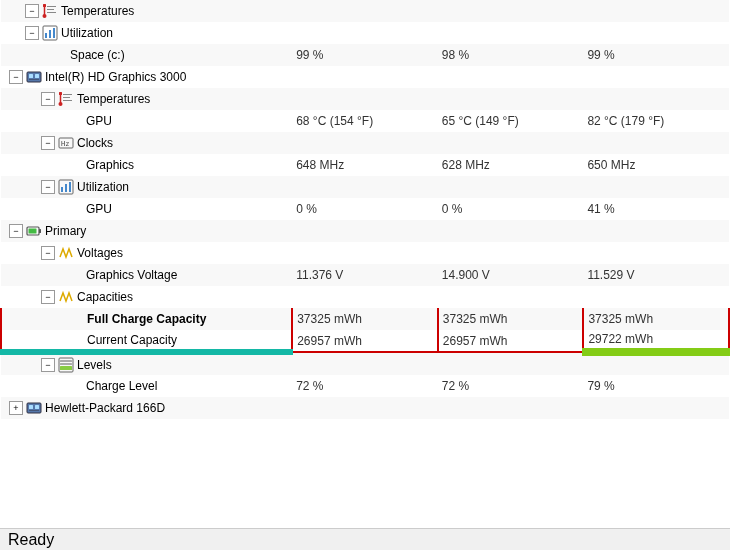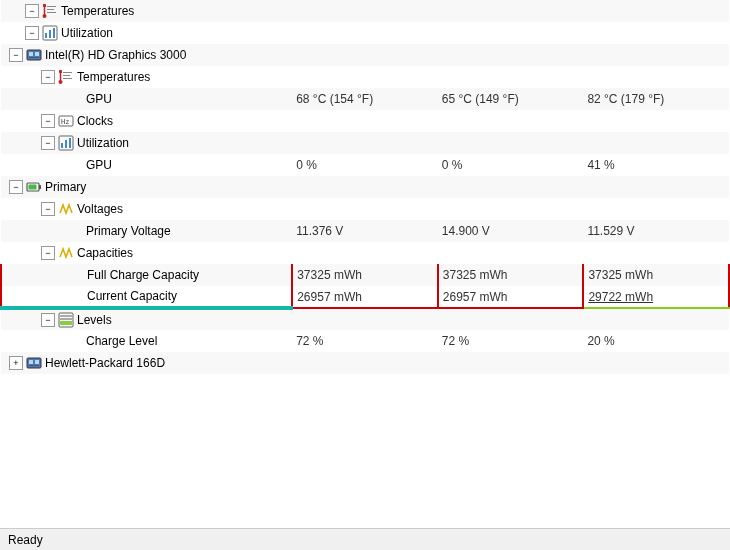--- a/index.html
+++ b/index.html
@@ -70,21 +70,21 @@
       flex-shrink: 0;
     }
 
     .status-bar {
       height: 22px;
       background: #f0f0f0;
       border-top: 1px solid #ccc;
       display: flex;
       align-items: center;
       padding: 0 8px;
-      font-size: 12px;
+      font-size: 16px;
       color: #000;
     }
 
     .icon-svg {
       width: 16px;
       height: 16px;
       flex-shrink: 0;
     }
 
     table {
@@ -134,20 +134,31 @@
   </svg>
           <span>Utilization</span>
         </div>
       </td>
       <td class="col-val"></td>
       <td class="col-val"></td>
       <td class="col-val"></td>
     </tr>
         <tr>
       <td class="col-name">
+        <div class="node-label" style="padding-left: 52px">
+          <span class="tree-line"></span>
+          <span>Space (c:)</span>
+        </div>
+      </td>
+      <td class="col-val">99 %</td>
+      <td class="col-val">98 %</td>
+      <td class="col-val">99 %</td>
+    </tr>
+        <tr>
+      <td class="col-name">
         <div class="node-label" style="padding-left: 4px">
           <span class="expand-icon">−</span>
           <svg class="icon-svg" viewBox="0 0 16 16" xmlns="http://www.w3.org/2000/svg">
     <rect x="1" y="3" width="14" height="10" rx="1" fill="#5577aa" stroke="#334"></rect>
     <rect x="3" y="5" width="4" height="4" rx="0.5" fill="#aaddff"></rect>
     <rect x="9" y="5" width="4" height="4" rx="0.5" fill="#aaddff"></rect>
     <rect x="3" y="10" width="10" height="1" fill="#334" opacity="0.5"></rect>
   </svg>
           <span>Intel(R) HD Graphics 3000</span>
         </div>
@@ -196,20 +207,31 @@
   </svg>
           <span>Clocks</span>
         </div>
       </td>
       <td class="col-val"></td>
       <td class="col-val"></td>
       <td class="col-val"></td>
     </tr>
         <tr>
       <td class="col-name">
+        <div class="node-label" style="padding-left: 68px">
+          <span class="tree-line"></span>
+          <span>Graphics</span>
+        </div>
+      </td>
+      <td class="col-val">648 MHz</td>
+      <td class="col-val">628 MHz</td>
+      <td class="col-val">650 MHz</td>
+    </tr>
+        <tr>
+      <td class="col-name">
         <div class="node-label" style="padding-left: 36px">
           <span class="expand-icon">−</span>
           <svg class="icon-svg" viewBox="0 0 16 16" xmlns="http://www.w3.org/2000/svg">
     <rect x="1" y="1" width="14" height="14" rx="1" fill="none" stroke="#666" stroke-width="1"></rect>
     <rect x="3" y="8" width="2" height="5" fill="#4488cc"></rect>
     <rect x="7" y="5" width="2" height="8" fill="#4488cc"></rect>
     <rect x="11" y="3" width="2" height="10" fill="#4488cc"></rect>
   </svg>
           <span>Utilization</span>
         </div>
@@ -256,21 +278,21 @@
         </div>
       </td>
       <td class="col-val"></td>
       <td class="col-val"></td>
       <td class="col-val"></td>
     </tr>
         <tr>
       <td class="col-name">
         <div class="node-label" style="padding-left: 68px">
           <span class="tree-line"></span>
-          <span>Primary Voltage</span>
+          <span>Graphics Voltage</span>
         </div>
       </td>
       <td class="col-val">11.376 V</td>
       <td class="col-val">14.900 V</td>
       <td class="col-val">11.529 V</td>
     </tr>
         <tr>
       <td class="col-name">
         <div class="node-label" style="padding-left: 36px">
           <span class="expand-icon">−</span>
@@ -278,40 +300,40 @@
     <polyline points="2,12 5,4 8,12 11,4 14,12" fill="none" stroke="#ddaa00" stroke-width="1.5"></polyline>
   </svg>
           <span>Capacities</span>
         </div>
       </td>
       <td class="col-val"></td>
       <td class="col-val"></td>
       <td class="col-val"></td>
     </tr>
         <tr>
-      <td class="col-name" style="border-left: 2px solid #cc0000; border-right: 2px solid #cc0000;">
+      <td class="col-name" style="border-left: 2px solid #cc0000; border-right: 2px solid #cc0000; font-weight: bold;">
         <div class="node-label" style="padding-left: 68px">
           <span class="tree-line"></span>
           <span>Full Charge Capacity</span>
         </div>
       </td>
       <td class="col-val" style="border-left: 2px solid #cc0000; border-right: 2px solid #cc0000;">37325 mWh</td>
       <td class="col-val" style="border-left: 2px solid #cc0000; border-right: 2px solid #cc0000;">37325 mWh</td>
       <td class="col-val" style="border-left: 2px solid #cc0000; border-right: 2px solid #cc0000;">37325 mWh</td>
     </tr>
         <tr>
-      <td class="col-name" style="border-bottom: 4px solid #14b8a6;border-left: 2px solid #cc0000; border-right: 2px solid #cc0000; text-align: center;">
+      <td class="col-name" style="border-bottom: 6px solid #14b8a6;border-left: 2px solid #cc0000; border-right: 2px solid #cc0000; text-align: center;">
         <div class="node-label" style="padding-left: 68px">
           <span class="tree-line"></span>
           <span>Current Capacity</span>
         </div>
       </td>
       <td class="col-val" style="border-bottom: 2px solid #cc0000;border-left: 2px solid #cc0000; border-right: 2px solid #cc0000;">26957 mWh</td>
       <td class="col-val" style="border-bottom: 2px solid #cc0000;border-left: 2px solid #cc0000; border-right: 2px solid #cc0000;">26957 mWh</td>
-      <td class="col-val" style="border-bottom: 2px solid #84cc16;border-left: 2px solid #cc0000; border-right: 2px solid #cc0000; text-decoration: underline;">29722 mWh</td>
+      <td class="col-val" style="border-bottom: 8px solid #84cc16;border-left: 2px solid #cc0000; border-right: 2px solid #cc0000;">29722 mWh</td>
     </tr>
         <tr>
       <td class="col-name">
         <div class="node-label" style="padding-left: 36px">
           <span class="expand-icon">−</span>
           <svg class="icon-svg" viewBox="0 0 16 16" xmlns="http://www.w3.org/2000/svg">
     <rect x="1" y="1" width="14" height="14" rx="1" fill="none" stroke="#666" stroke-width="1"></rect>
     <rect x="2" y="9" width="12" height="4" fill="#88cc44" rx="0.5"></rect>
     <rect x="2" y="3" width="12" height="2" fill="#aaa" rx="0.5"></rect>
     <rect x="2" y="6" width="12" height="2" fill="#aaa" rx="0.5"></rect>
@@ -325,21 +347,21 @@
     </tr>
         <tr>
       <td class="col-name">
         <div class="node-label" style="padding-left: 68px">
           <span class="tree-line"></span>
           <span>Charge Level</span>
         </div>
       </td>
       <td class="col-val">72 %</td>
       <td class="col-val">72 %</td>
-      <td class="col-val">20 %</td>
+      <td class="col-val">79 %</td>
     </tr>
         <tr>
       <td class="col-name">
         <div class="node-label" style="padding-left: 4px">
           <span class="expand-icon">+</span>
           <svg class="icon-svg" viewBox="0 0 16 16" xmlns="http://www.w3.org/2000/svg">
     <rect x="1" y="3" width="14" height="10" rx="1" fill="#5577aa" stroke="#334"></rect>
     <rect x="3" y="5" width="4" height="4" rx="0.5" fill="#aaddff"></rect>
     <rect x="9" y="5" width="4" height="4" rx="0.5" fill="#aaddff"></rect>
     <rect x="3" y="10" width="10" height="1" fill="#334" opacity="0.5"></rect>

